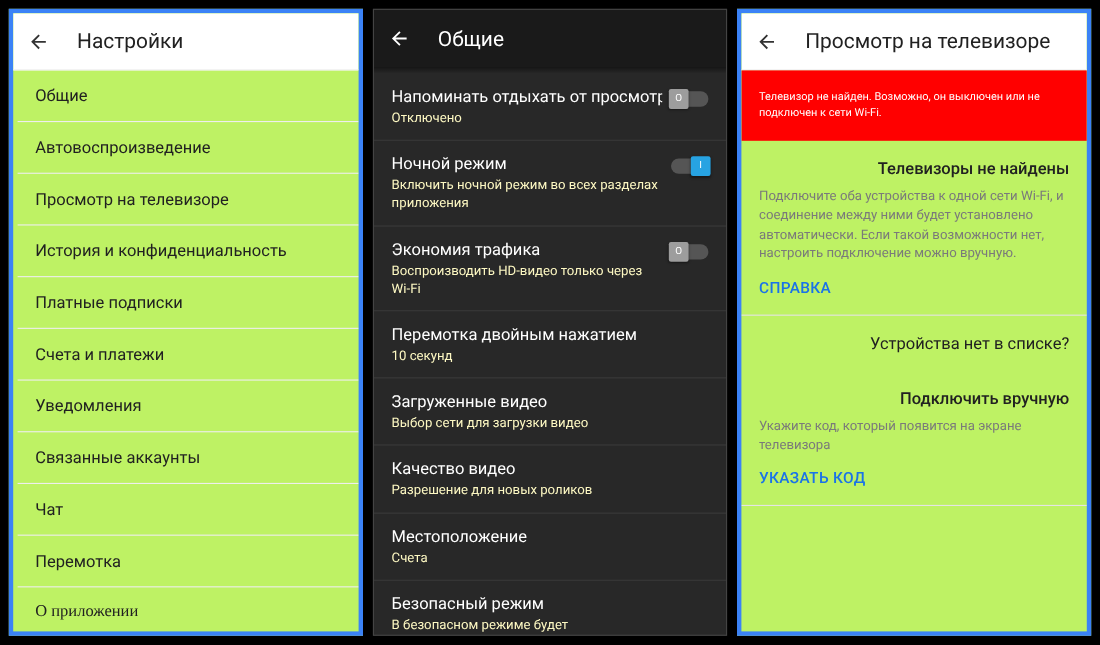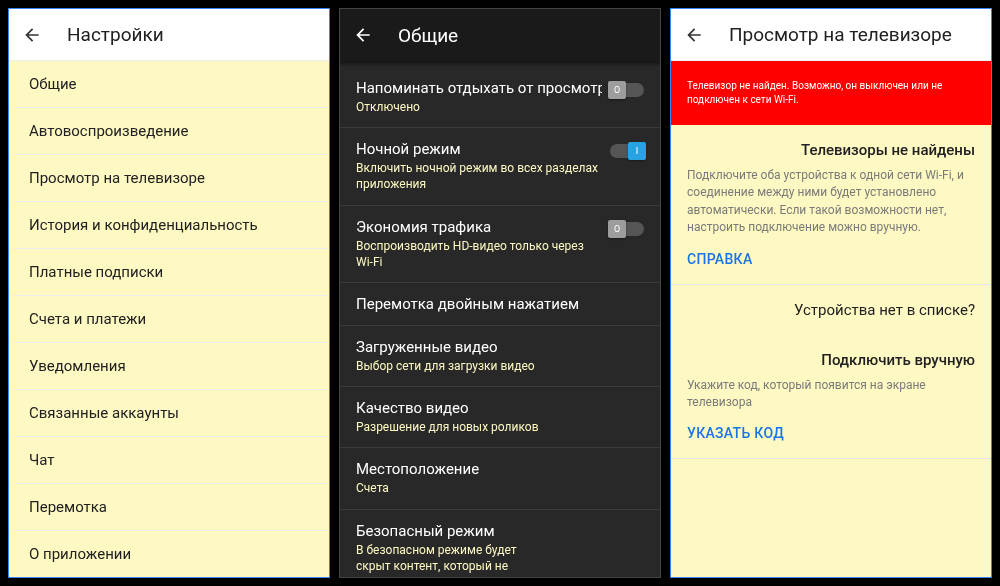--- a/index.html
+++ b/index.html
@@ -6,25 +6,25 @@
     body {
       background: #000;
       width: 1000px;
       height: 586px;
       display: flex;
       justify-content: space-between;
       padding: 8px;
       font-family: "Roboto", Arial, sans-serif;
     }
     .screen {
-      background: #fef9c3;
+      background: #bef264;
       width: 322px;
       height: 570px;
       overflow: hidden;
-      border: 1px solid #3b82f6;
+      border: 4px solid #3b82f6;
     }
     .screen.dark { background: #282828; color: #fff; border: 1px solid #444; }
     .appbar {
       display: flex;
       align-items: center;
       height: 52px;
       padding: 0 12px;
     }
     .appbar.light { background: #fff; color: #212121; border-bottom: 1px solid #eee;}
     .appbar.dark { background: #1a1a1a; color: #fff; }
@@ -40,21 +40,21 @@
 
     
     .s1-list .item {
       padding: 14px 16px;
       font-size: 15px;
       color: #212121;
       border-bottom: 1px solid #eee;
       cursor: pointer;
       margin-left: 4px;
     }
-    .s1-list .item:last-child { border-bottom: none; }
+    .s1-list .item:last-child { border-bottom: none; font-family: Liberation Serif, serif; }
 
     
     .scroll-shadow-top {
       height: 6px;
       background: linear-gradient(to bottom, rgba(0,0,0,0.45), transparent);
     }
     .s2-list .row {
       padding: 12px 16px 12px 16px;
       border-bottom: 1px solid #3a3a3a;
       display: flex;
@@ -197,20 +197,21 @@
         <div class="sub">Воспроизводить HD-видео только через Wi-Fi</div>
       </div>
       <div class="toggle">
           <div class="knob off">O</div>
         </div>
     </div>
 
     <div class="row">
       <div class="txt">
         <div class="title">Перемотка двойным нажатием</div>
+        <div class="sub">10 секунд</div>
       </div>
     </div>
 
     <div class="row">
       <div class="txt">
         <div class="title">Загруженные видео</div>
         <div class="sub">Выбор сети для загрузки видео</div>
       </div>
     </div>
 

